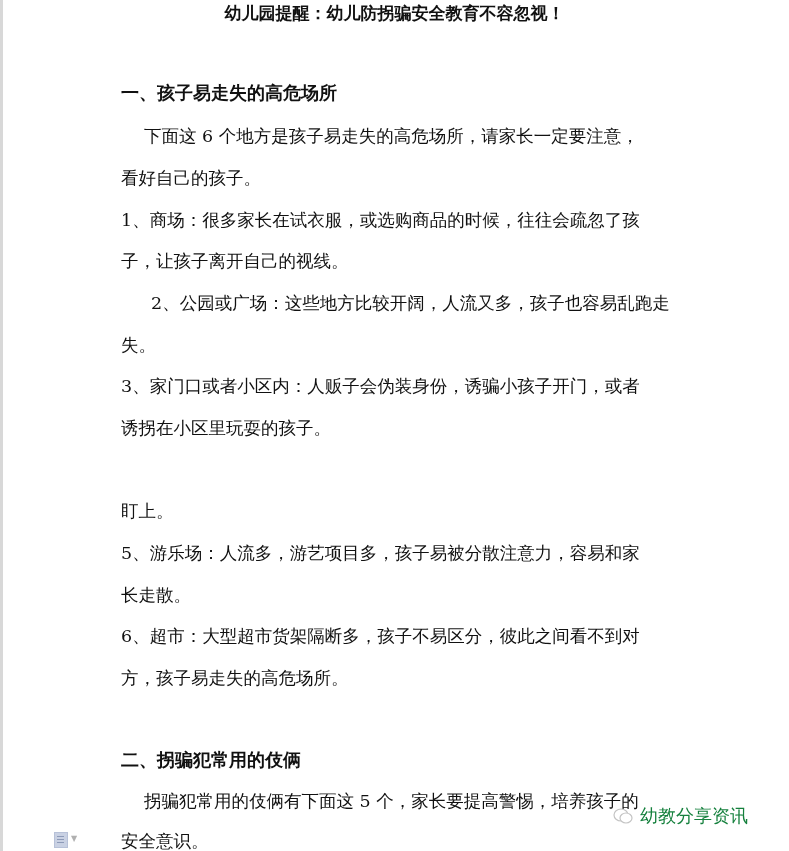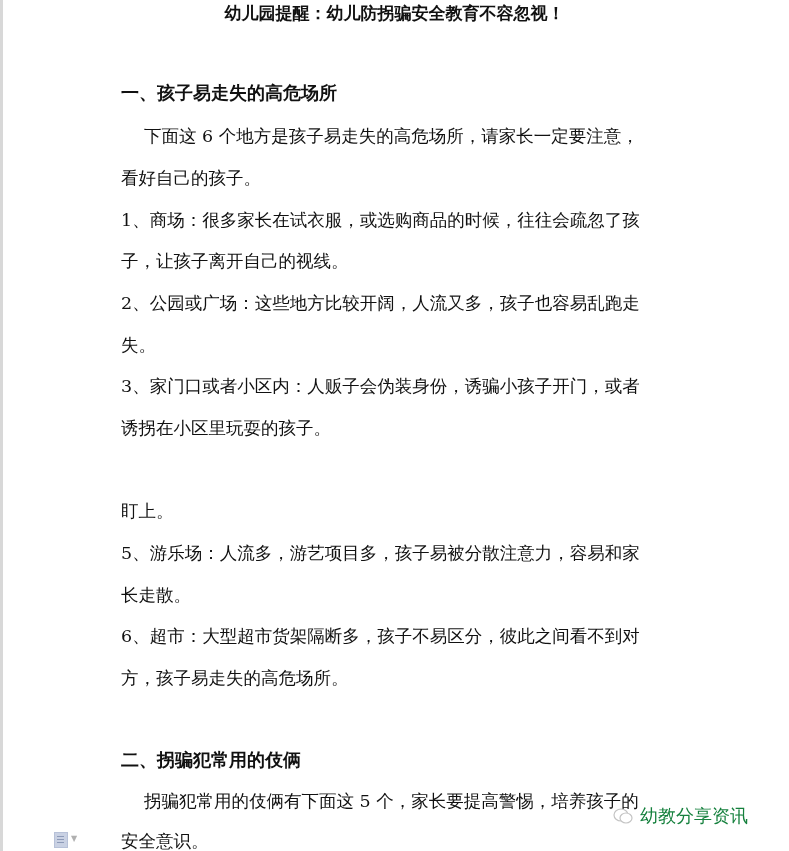--- a/index.html
+++ b/index.html
@@ -41,21 +41,21 @@
 
 <div class="page">
   <div class="title" style="top:0px;">幼儿园提醒：幼儿防拐骗安全教育不容忽视！</div>
 
   <div class="heading" style="top:81px;">一、孩子易走失的高危场所</div>
 
   <div class="line indent" style="top:124px;">下面这 6 个地方是孩子易走失的高危场所，请家长一定要注意，</div>
   <div class="line" style="top:166px;">看好自己的孩子。</div>
   <div class="line" style="top:208px;">1、商场：很多家长在试衣服，或选购商品的时候，往往会疏忽了孩</div>
   <div class="line" style="top:249px;">子，让孩子离开自己的视线。</div>
-  <div class="line" style="top:291px;">2、公园或广场：这些地方比较开阔，人流又多，孩子也容易乱跑走</div>
+  <div class="line" style="top:291px;margin-left:30px;">2、公园或广场：这些地方比较开阔，人流又多，孩子也容易乱跑走</div>
   <div class="line" style="top:333px;">失。</div>
   <div class="line" style="top:374px;">3、家门口或者小区内：人贩子会伪装身份，诱骗小孩子开门，或者</div>
   <div class="line" style="top:416px;">诱拐在小区里玩耍的孩子。</div>
   <div class="line" style="top:499px;">盯上。</div>
   <div class="line" style="top:541px;">5、游乐场：人流多，游艺项目多，孩子易被分散注意力，容易和家</div>
   <div class="line" style="top:583px;">长走散。</div>
   <div class="line" style="top:624px;">6、超市：大型超市货架隔断多，孩子不易区分，彼此之间看不到对</div>
   <div class="line" style="top:666px;">方，孩子易走失的高危场所。</div>
 
   <div class="heading" style="top:748px;">二、拐骗犯常用的伎俩</div>

